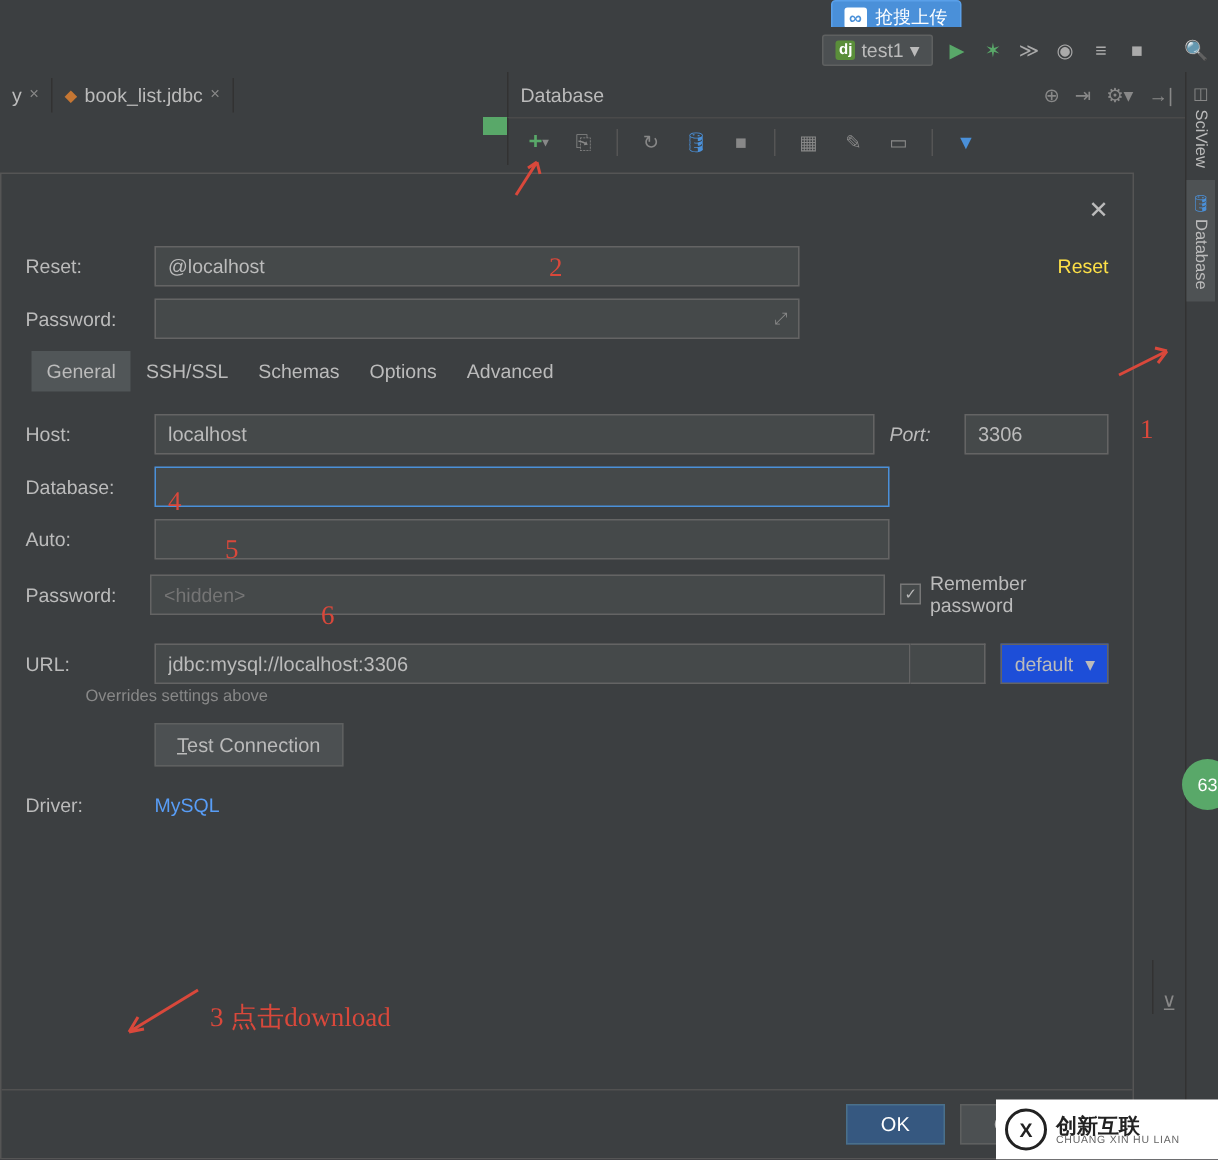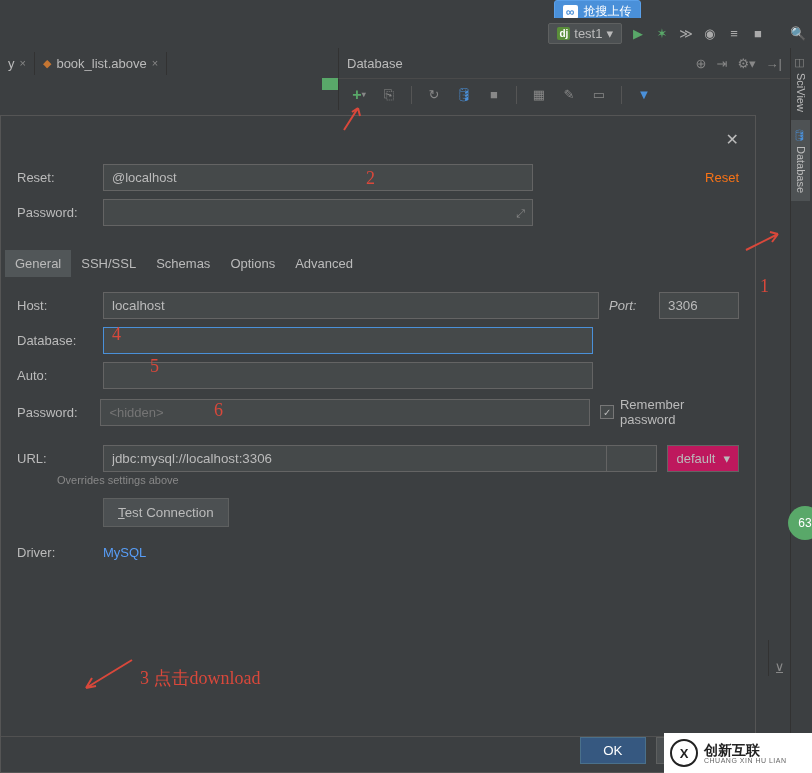--- a/index.html
+++ b/index.html
@@ -51,59 +51,59 @@
     
     
     .dialog { position: absolute; top: 115px; left: 0; width: 756px; height: 658px; background: #3c3f41; border: 1px solid #555; }
     .dialog-close { position: absolute; top: 14px; right: 16px; color: #bbb; font-size: 16px; cursor: pointer; }
     
     .form-area { padding: 48px 16px 0 16px; }
     .form-row { display: flex; align-items: center; margin-bottom: 8px; gap: 10px; }
     .form-label { width: 76px; color: #bbb; }
     .form-input { flex: 1; background: #45494a; border: 1px solid #646464; color: #bbb; padding: 5px 8px; font-size: 13px; }
     .form-input-focus { border-color: #4a90d9; }
-    .reset-link { color: #f97316; cursor: pointer; margin-left: 24px; }
+    .reset-link { color: #fde047; cursor: pointer; margin-left: 24px; }
     .expand-icon { position: absolute; right: 8px; top: 50%; transform: translateY(-50%); color: #888; font-size: 11px; }
     
     
-    .sub-tabs { display: flex; margin: 24px 0 0 0; padding: 0 4px; border-bottom: 1px solid transparent; }
+    .sub-tabs { display: flex; margin: 8px 0 0 0; padding: 0 20px; border-bottom: 1px solid transparent; }
     .sub-tab { padding: 6px 10px; color: #bbb; cursor: pointer; }
     .sub-tab-active { background: #515658; }
     
     .conn-area { padding: 14px 16px 0 16px; }
     .host-row { display: flex; align-items: center; gap: 10px; margin-bottom: 8px; }
     .host-input { flex: 1; background: #45494a; border: 1px solid #646464; color: #bbb; padding: 5px 8px; }
     .port-label { width: 40px; font-style: italic; }
-    .port-input { width: 80px; background: #45494a; border: 1px solid #646464; color: #bbb; padding: 5px 8px; }
+    .port-input { width: 96px; background: #45494a; border: 1px solid #646464; color: #bbb; padding: 5px 8px; }
     
     .checkbox-wrap { display: flex; align-items: center; gap: 6px; }
     .checkbox { width: 14px; height: 14px; background: #45494a; border: 1px solid #777; display: inline-flex; align-items: center; justify-content: center; color: #bbb; font-size: 10px; }
     .checkbox-checked::after { content: "✓"; }
     
     .url-row { display: flex; align-items: center; gap: 10px; margin-top: 18px; }
     .url-input-wrap { flex: 1; display: flex; }
     .url-input { flex: 1; background: #45494a; border: 1px solid #646464; color: #bbb; padding: 5px 8px; }
     .url-btn { width: 50px; background: #45494a; border: 1px solid #646464; border-left: none; }
-    .url-select { display: flex; align-items: center; background: #be185d; border: 1px solid #646464; padding: 5px 8px; gap: 8px; }
+    .url-select { display: flex; align-items: center; background: #1d4ed8; border: 1px solid #646464; padding: 5px 8px; gap: 8px; }
     .override-text { font-size: 11px; color: #888; margin-left: 40px; margin-top: 2px; }
     
     .test-btn { background: #4c5052; border: 1px solid #5e6060; color: #bbb; padding: 6px 14px; margin-left: 86px; margin-top: 12px; cursor: pointer; }
     .test-btn .u { text-decoration: underline; }
     
     .driver-row { display: flex; align-items: center; gap: 10px; margin-top: 18px; padding: 0 16px; }
     .driver-link { color: #589df6; cursor: pointer; }
     
     
     .bottom-bar { position: absolute; bottom: 48px; left: 0; right: 0; padding: 0 16px; display: flex; align-items: center; gap: 14px; }
     .no-objects { color: #bbb; border: 1px solid #c9302c; padding: 6px 8px; }
     .bottom-spacer { flex: 1; }
     .tx-text { color: #bbb; }
     
     
-    .button-bar { position: absolute; bottom: 0; left: 0; right: 0; height: 36px; border-top: 1px solid #515151; display: flex; align-items: flex-start; justify-content: flex-end; gap: 10px; padding: 0 12px; }
+    .button-bar { position: absolute; bottom: 0; left: 0; right: 0; height: 46px; border-top: 1px solid #515151; display: flex; align-items: center; justify-content: flex-end; gap: 10px; padding: 0 28px; }
     .btn { padding: 5px 22px; border: 1px solid #5e6060; background: #4c5052; color: #bbb; cursor: pointer; }
     .btn-primary { background: #365880; border-color: #4a708b; color: #fff; }
     
     
     .anno { position: absolute; color: #d9483b; font-family: "SimSun", serif; font-size: 18px; pointer-events: none; z-index: 100; }
     .arrow { position: absolute; z-index: 99; }
     
     
     .watermark { position: absolute; bottom: 0; right: 0; width: 148px; height: 40px; background: #fff; display: flex; align-items: center; padding: 0 6px; gap: 6px; z-index: 200; }
     .wm-icon { width: 28px; height: 28px; border: 2px solid #222; border-radius: 50%; display: flex; align-items: center; justify-content: center; font-weight: bold; color: #222; }
@@ -141,21 +141,21 @@
 </div>
 
 <div class="tab-row">
   <div class="tab-left">
     <div class="editor-tab">
       <span>y</span>
       <span class="tab-close">×</span>
     </div>
     <div class="editor-tab">
       <span class="file-icon">◆</span>
-      <span>book_list.above</span>
+      <span>book_list.jdbc</span>
       <span class="tab-close">×</span>
     </div>
   </div>
   <div class="tab-right-ctrls">
     <span>▾</span>
     <span>≡ 2</span>
   </div>
 </div>
 
 <div class="gutter">

